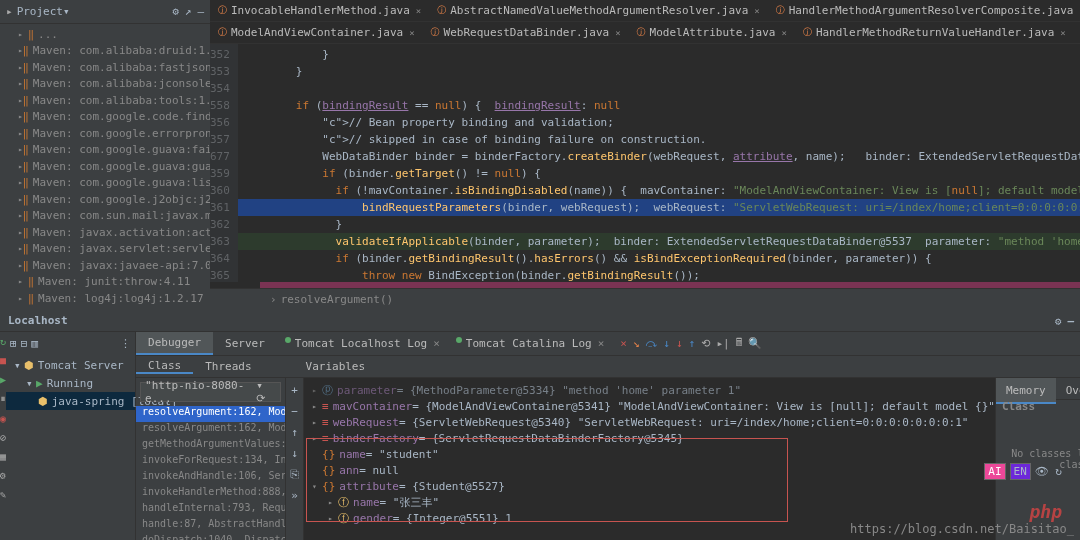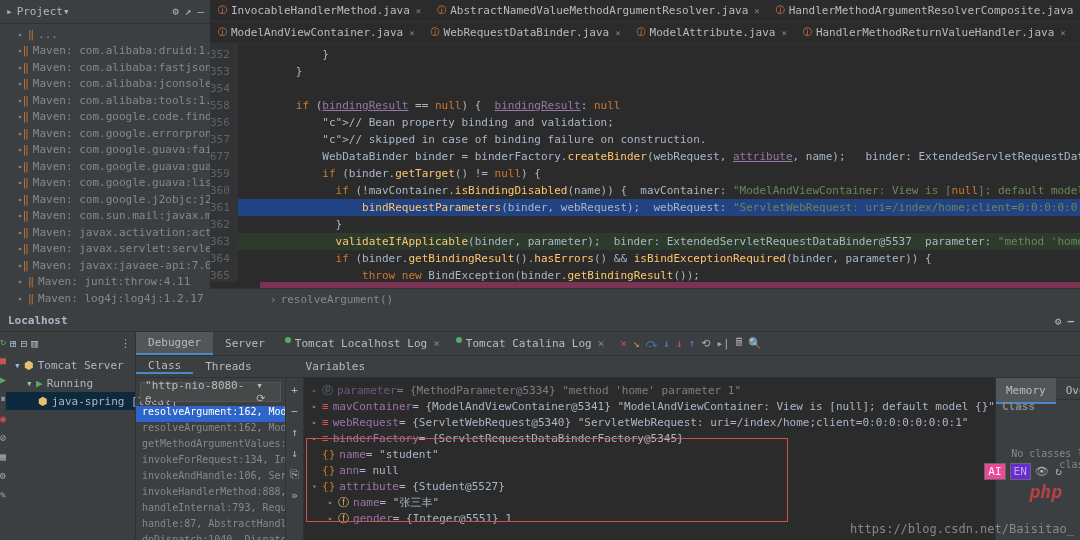--- a/index.html
+++ b/index.html
@@ -67,21 +67,21 @@
 .var-name { color:#9876aa; }
 .var-val { color:#a9b7c6; }
 .hl-box { position:absolute; border:1px solid #c75450; pointer-events:none; }
 .mem { width:170px; border-left:1px solid #323232; }
 .mem-tabs { height:22px; display:flex; border-bottom:1px solid #323232; }
 .mem-tab { padding:12px 10px; display:flex; align-items:center; color:#bbb; }
 .mem-tab.active { background:#515658; border-bottom:2px solid #4a88c7; }
 .mem-hdr { height:18px; display:flex; padding:0 6px; color:#888; font-weight:bold; }
 .mem-msg { padding:30px 10px; color:#888; text-align:center; font-size:10px; }
 .overlay-wm { position:absolute; right:6px; bottom:4px; color:#888; font-size:12px; }
-.overlay-logo { position:absolute; right:18px; bottom:38px; color:#c44; font-style:italic; font-size:18px; font-weight:bold; opacity:.85; }
+.overlay-logo { position:absolute; right:18px; bottom:18px; color:#c44; font-style:italic; font-size:18px; font-weight:bold; opacity:.85; }
 .overlay-flags { position:absolute; right:18px; bottom:60px; font-size:9px; display:flex; gap:4px; align-items:center; }
 .overlay-flags .box { padding:1px 3px; border:1px solid #666; background:#6d28d9; }
 </style>
 </head>
 <body>
 
 <div class="top">
   <div class="project">
     <div class="proj-hdr">
       <span class="icon">▸</span>

